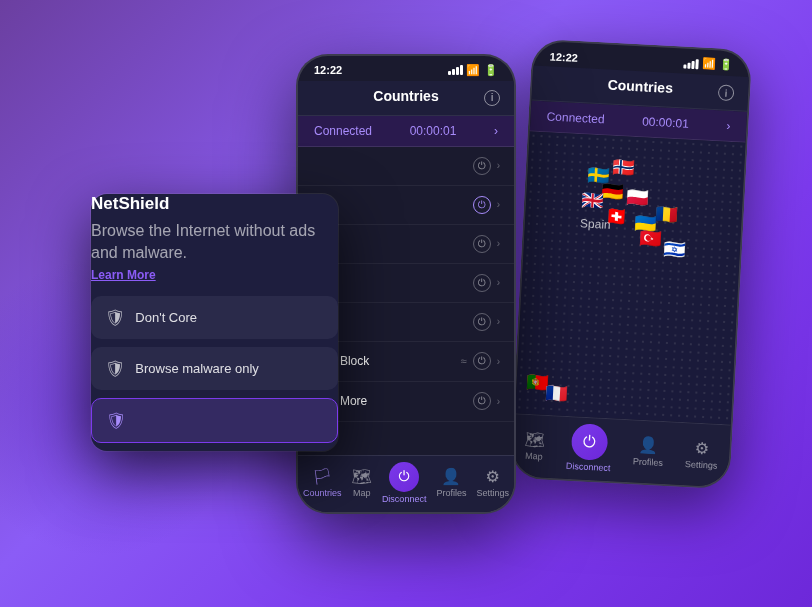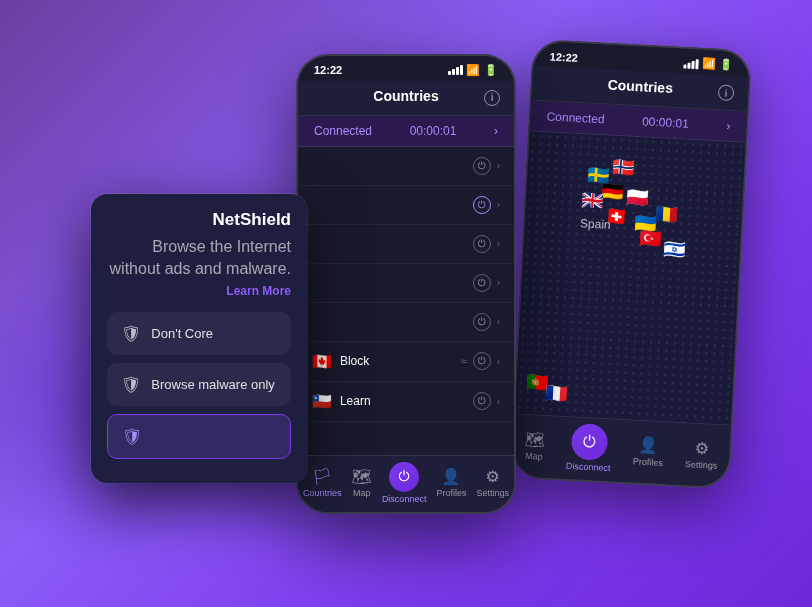--- a/index.html
+++ b/index.html
@@ -204,27 +204,25 @@
       height: 14px;
       background: white;
       border-radius: 50%;
     }
 
     
     .netshield-card {
       position: absolute;
       left: 60px;
       top: 170px;
-      width: 216px;
+      width: 247px;
       background: #1e1e3e;
       border-radius: 16px;
-      padding: 16px;
       box-shadow: 0 20px 60px rgba(0,0,0,0.7), 0 0 0 1px rgba(255,255,255,0.1);
       z-index: 10;
-      text-align: right;
     }
 
     .netshield-title {
       color: white;
       font-size: 17px;
       font-weight: 700;
       margin-bottom: 6px;
     }
 
     .netshield-subtitle {
@@ -233,20 +231,21 @@
       line-height: 1.4;
       margin-bottom: 4px;
     }
 
     .learn-more {
       color: #8b5cf6;
       font-size: 12px;
       font-weight: 600;
       margin-bottom: 14px;
       display: block;
+      text-decoration: underline;
     }
 
     .shield-option {
       display: flex;
       align-items: center;
       gap: 10px;
       padding: 12px 14px;
       border-radius: 10px;
       background: #2a2a4a;
       margin-bottom: 8px;
@@ -477,21 +476,21 @@
           <span class="country-name">Block</span>
           <div class="row-icons">
             <span style="font-size:11px;color:rgba(255,255,255,0.3);">≈</span>
             <div class="power-icon">⏻</div>
             <span class="chevron">›</span>
           </div>
         </div>
 
         <div class="country-row">
           <span class="country-flag">🇨🇱</span>
-          <span class="country-name">Learn</span>
+          <span class="country-name">More</span>
           <div class="row-icons">
             <div class="power-icon">⏻</div>
             <span class="chevron">›</span>
           </div>
         </div>
       </div>
 
       <div class="bottom-nav">
         <div class="nav-item active">
           <span class="nav-icon">🏳</span>

